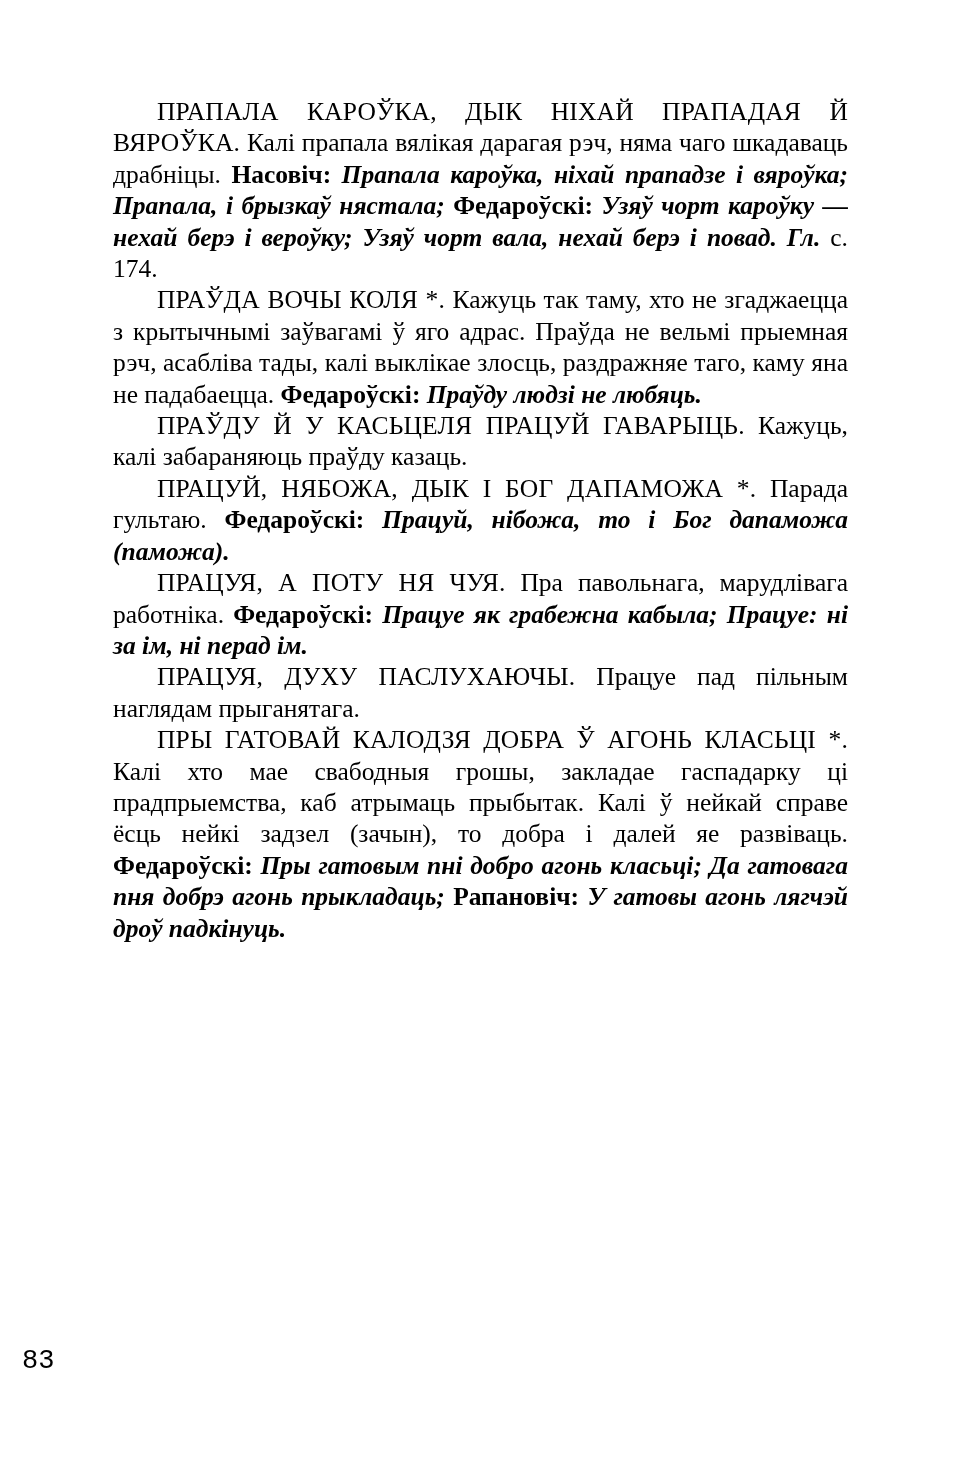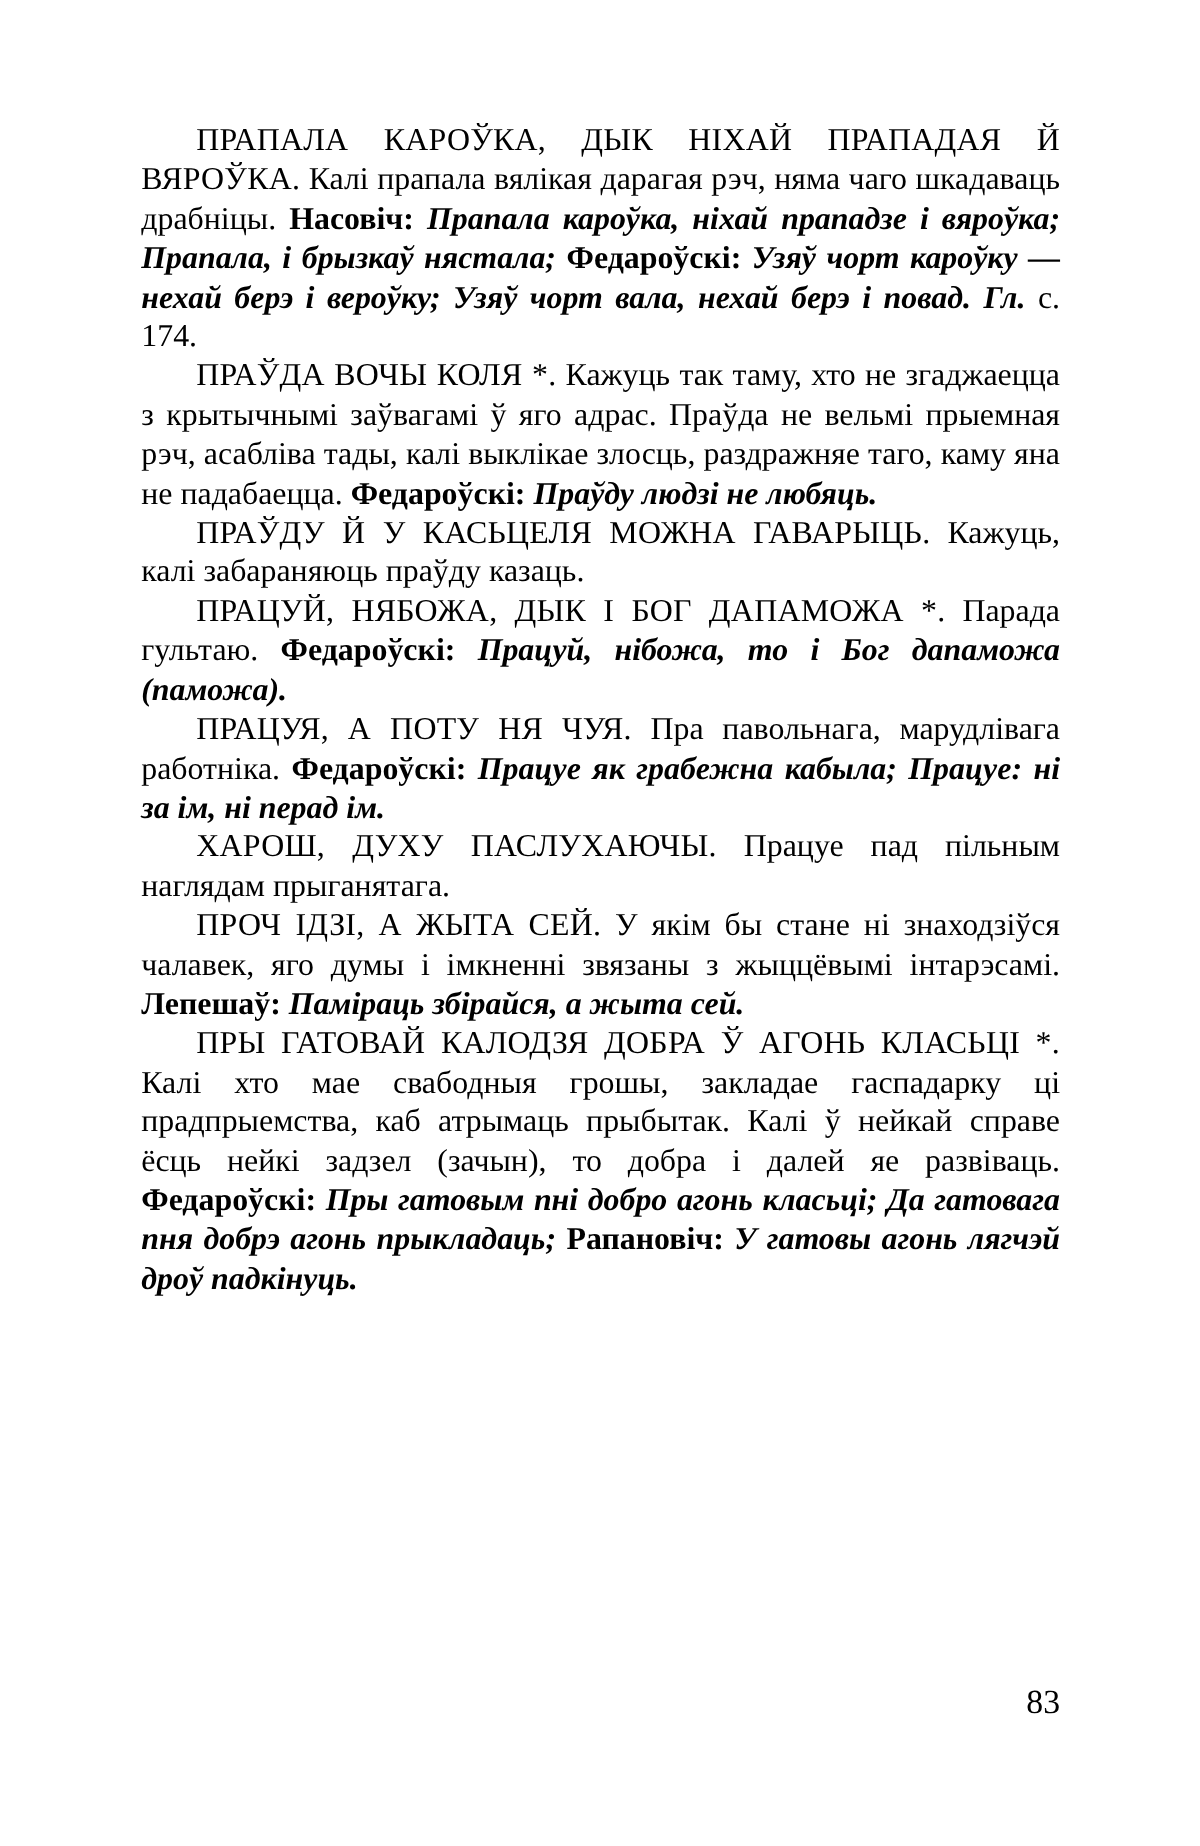--- a/index.html
+++ b/index.html
@@ -47,38 +47,37 @@
   }
   .plain {
     font-style: normal;
     font-weight: normal;
   }
   .pageno {
     position: absolute;
     left: 0;
     top: 1346px;
     width: 848px;
-    text-align: right;
-    font-family: Liberation Serif, serif;
+    font-family: Liberation Mono, monospace;
     font-size: 27px;
     line-height: 30px;
     color: #000000;
+    padding-left: 22px;
   }
 </style>
 </head>
 <body>
 
 <div class="page">
 
   <div class="content" id="content">
       <p class="entry" id="entry-prapala-karouka"><span class="headword">ПРАПАЛА КАРОЎКА, ДЫК НІХАЙ ПРАПАДАЯ Й ВЯРОЎКА.</span><span class="plain"> Калі прапала вялікая дарагая рэч, няма чаго шкадаваць драбніцы. </span><span class="src">Насовіч:</span><span class="plain"> </span><span class="quote">Прапала кароўка, ніхай прападзе і вяроўка; Прапала, і брызкаў нястала;</span><span class="plain"> </span><span class="src">Федароўскі:</span><span class="plain"> </span><span class="quote">Узяў чорт кароўку — нехай берэ і вероўку; Узяў чорт вала, нехай берэ і повад.</span><span class="plain"> </span><span class="quote">Гл.</span><span class="plain"> с. 174.</span></p>
       <p class="entry" id="entry-prauda-vochy-kolya"><span class="headword">ПРАЎДА ВОЧЫ КОЛЯ *.</span><span class="plain"> Кажуць так таму, хто не згаджаецца з крытычнымі заўвагамі ў яго адрас. Праўда не вельмі прыемная рэч, асабліва тады, калі выклікае злосць, раздражняе таго, каму яна не падабаецца. </span><span class="src">Федароўскі:</span><span class="plain"> </span><span class="quote">Праўду людзі не любяць.</span></p>
-      <p class="entry" id="entry-praudu-y-u-kastsyelya"><span class="headword">ПРАЎДУ Й У КАСЬЦЕЛЯ МОЖНА ГАВАРЫЦЬ.</span><span class="plain"> Кажуць, калі забараняюць праўду казаць.</span></p>
+      <p class="entry" id="entry-praudu-y-u-kastsyelya"><span class="headword">ПРАЎДУ Й У КАСЬЦЕЛЯ ПРАЦУЙ ГАВАРЫЦЬ.</span><span class="plain"> Кажуць, калі забараняюць праўду казаць.</span></p>
       <p class="entry" id="entry-pratsuy-nyabozha"><span class="headword">ПРАЦУЙ, НЯБОЖА, ДЫК І БОГ ДАПАМОЖА *.</span><span class="plain"> Парада гультаю. </span><span class="src">Федароўскі:</span><span class="plain"> </span><span class="quote">Працуй, нібожа, то і Бог дапаможа (паможа).</span></p>
       <p class="entry" id="entry-pratsuya-a-potu"><span class="headword">ПРАЦУЯ, А ПОТУ НЯ ЧУЯ.</span><span class="plain"> Пра павольнага, марудлівага работніка. </span><span class="src">Федароўскі:</span><span class="plain"> </span><span class="quote">Працуе як грабежна кабыла; Працуе: ні за ім, ні перад ім.</span></p>
-      <p class="entry" id="entry-pratsuya-duhu"><span class="headword">ХАРОШ, ДУХУ ПАСЛУХАЮЧЫ.</span><span class="plain"> Працуе пад пільным наглядам прыганятага.</span></p>
-      <p class="entry" id="entry-proch-idzi"><span class="headword">ПРОЧ ІДЗІ, А ЖЫТА СЕЙ.</span><span class="plain"> У якім бы стане ні знаходзіўся чалавек, яго думы і імкненні звязаны з жыццёвымі інтарэсамі. </span><span class="src">Лепешаў:</span><span class="plain"> </span><span class="quote">Паміраць збірайся, а жыта сей.</span></p>
+      <p class="entry" id="entry-pratsuya-duhu"><span class="headword">ПРАЦУЯ, ДУХУ ПАСЛУХАЮЧЫ.</span><span class="plain"> Працуе пад пільным наглядам прыганятага.</span></p>
       <p class="entry" id="entry-pry-hatovay-kalodzya"><span class="headword">ПРЫ ГАТОВАЙ КАЛОДЗЯ ДОБРА Ў АГОНЬ КЛАСЬЦІ *.</span><span class="plain"> Калі хто мае свабодныя грошы, закладае гаспадарку ці прадпрыемства, каб атрымаць прыбытак. Калі ў нейкай справе ёсць нейкі задзел (зачын), то добра і далей яе развіваць. </span><span class="src">Федароўскі:</span><span class="plain"> </span><span class="quote">Пры гатовым пні добро агонь класьці; Да гатовага пня добрэ агонь прыкладаць;</span><span class="plain"> </span><span class="src">Рапановіч:</span><span class="plain"> </span><span class="quote">У гатовы агонь лягчэй дроў падкінуць.</span></p>
     </div>
 
   <div class="pageno">83</div>
 
 </div>
 
 </body></html>

